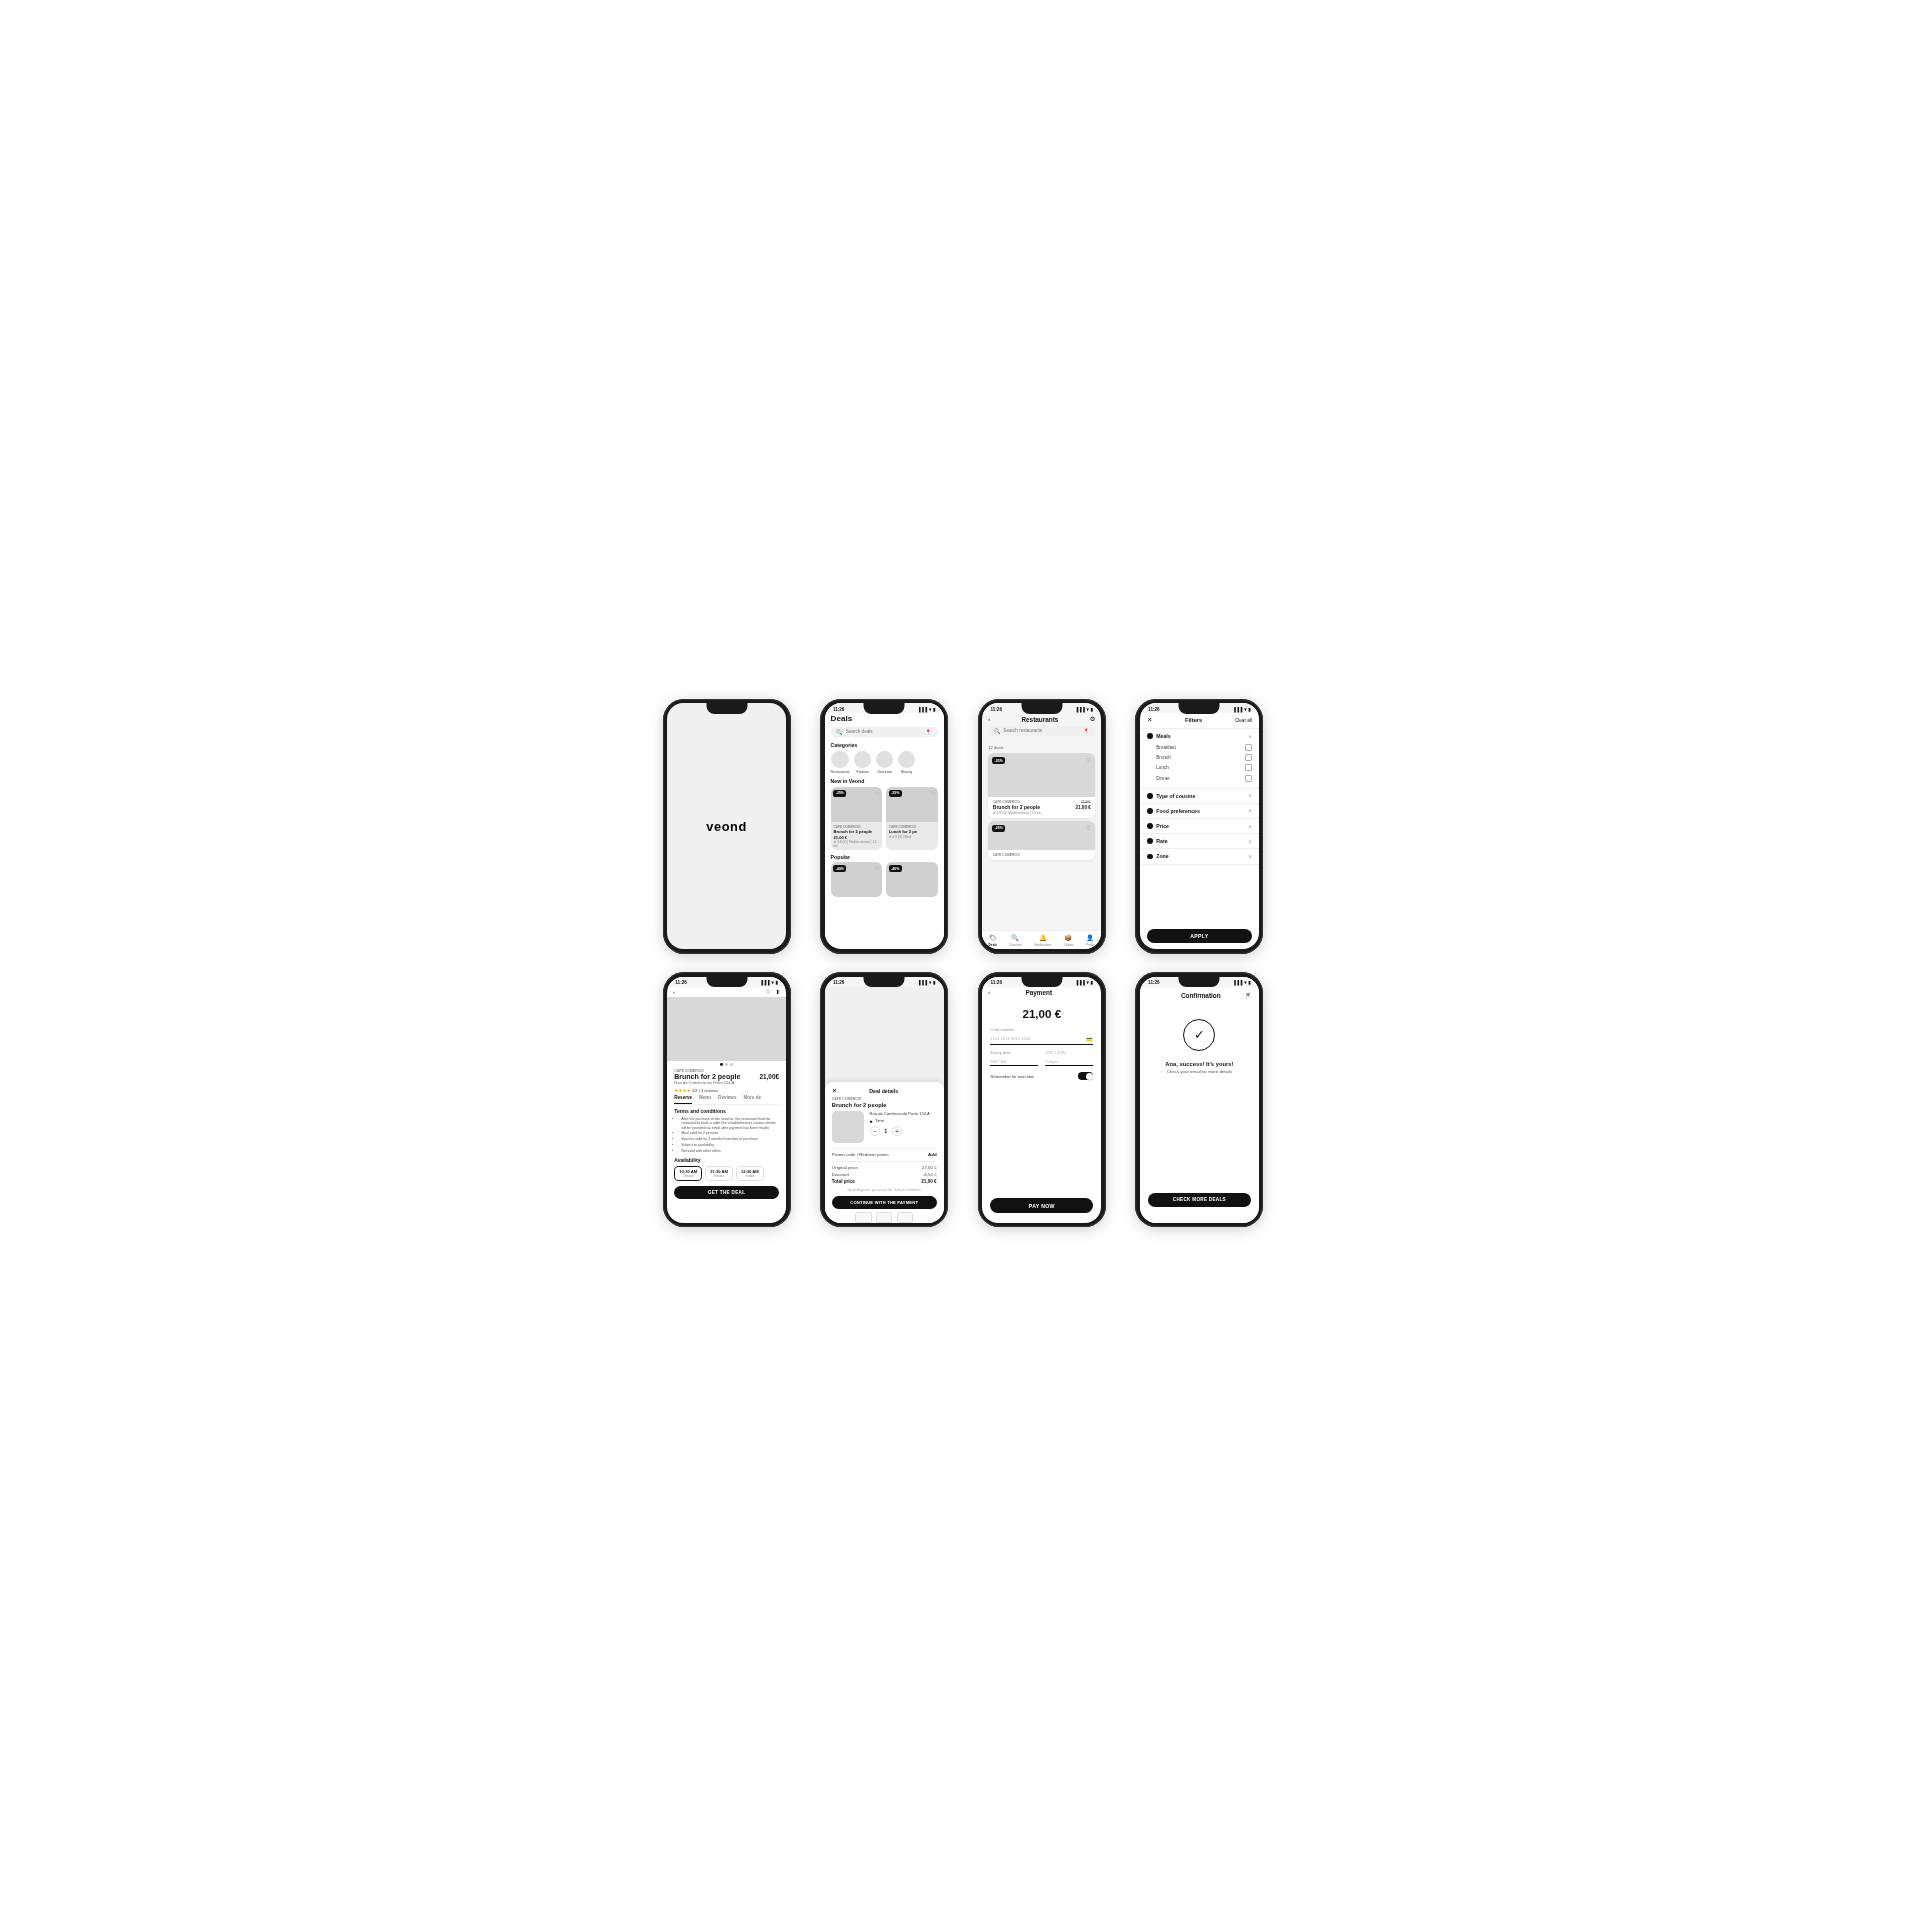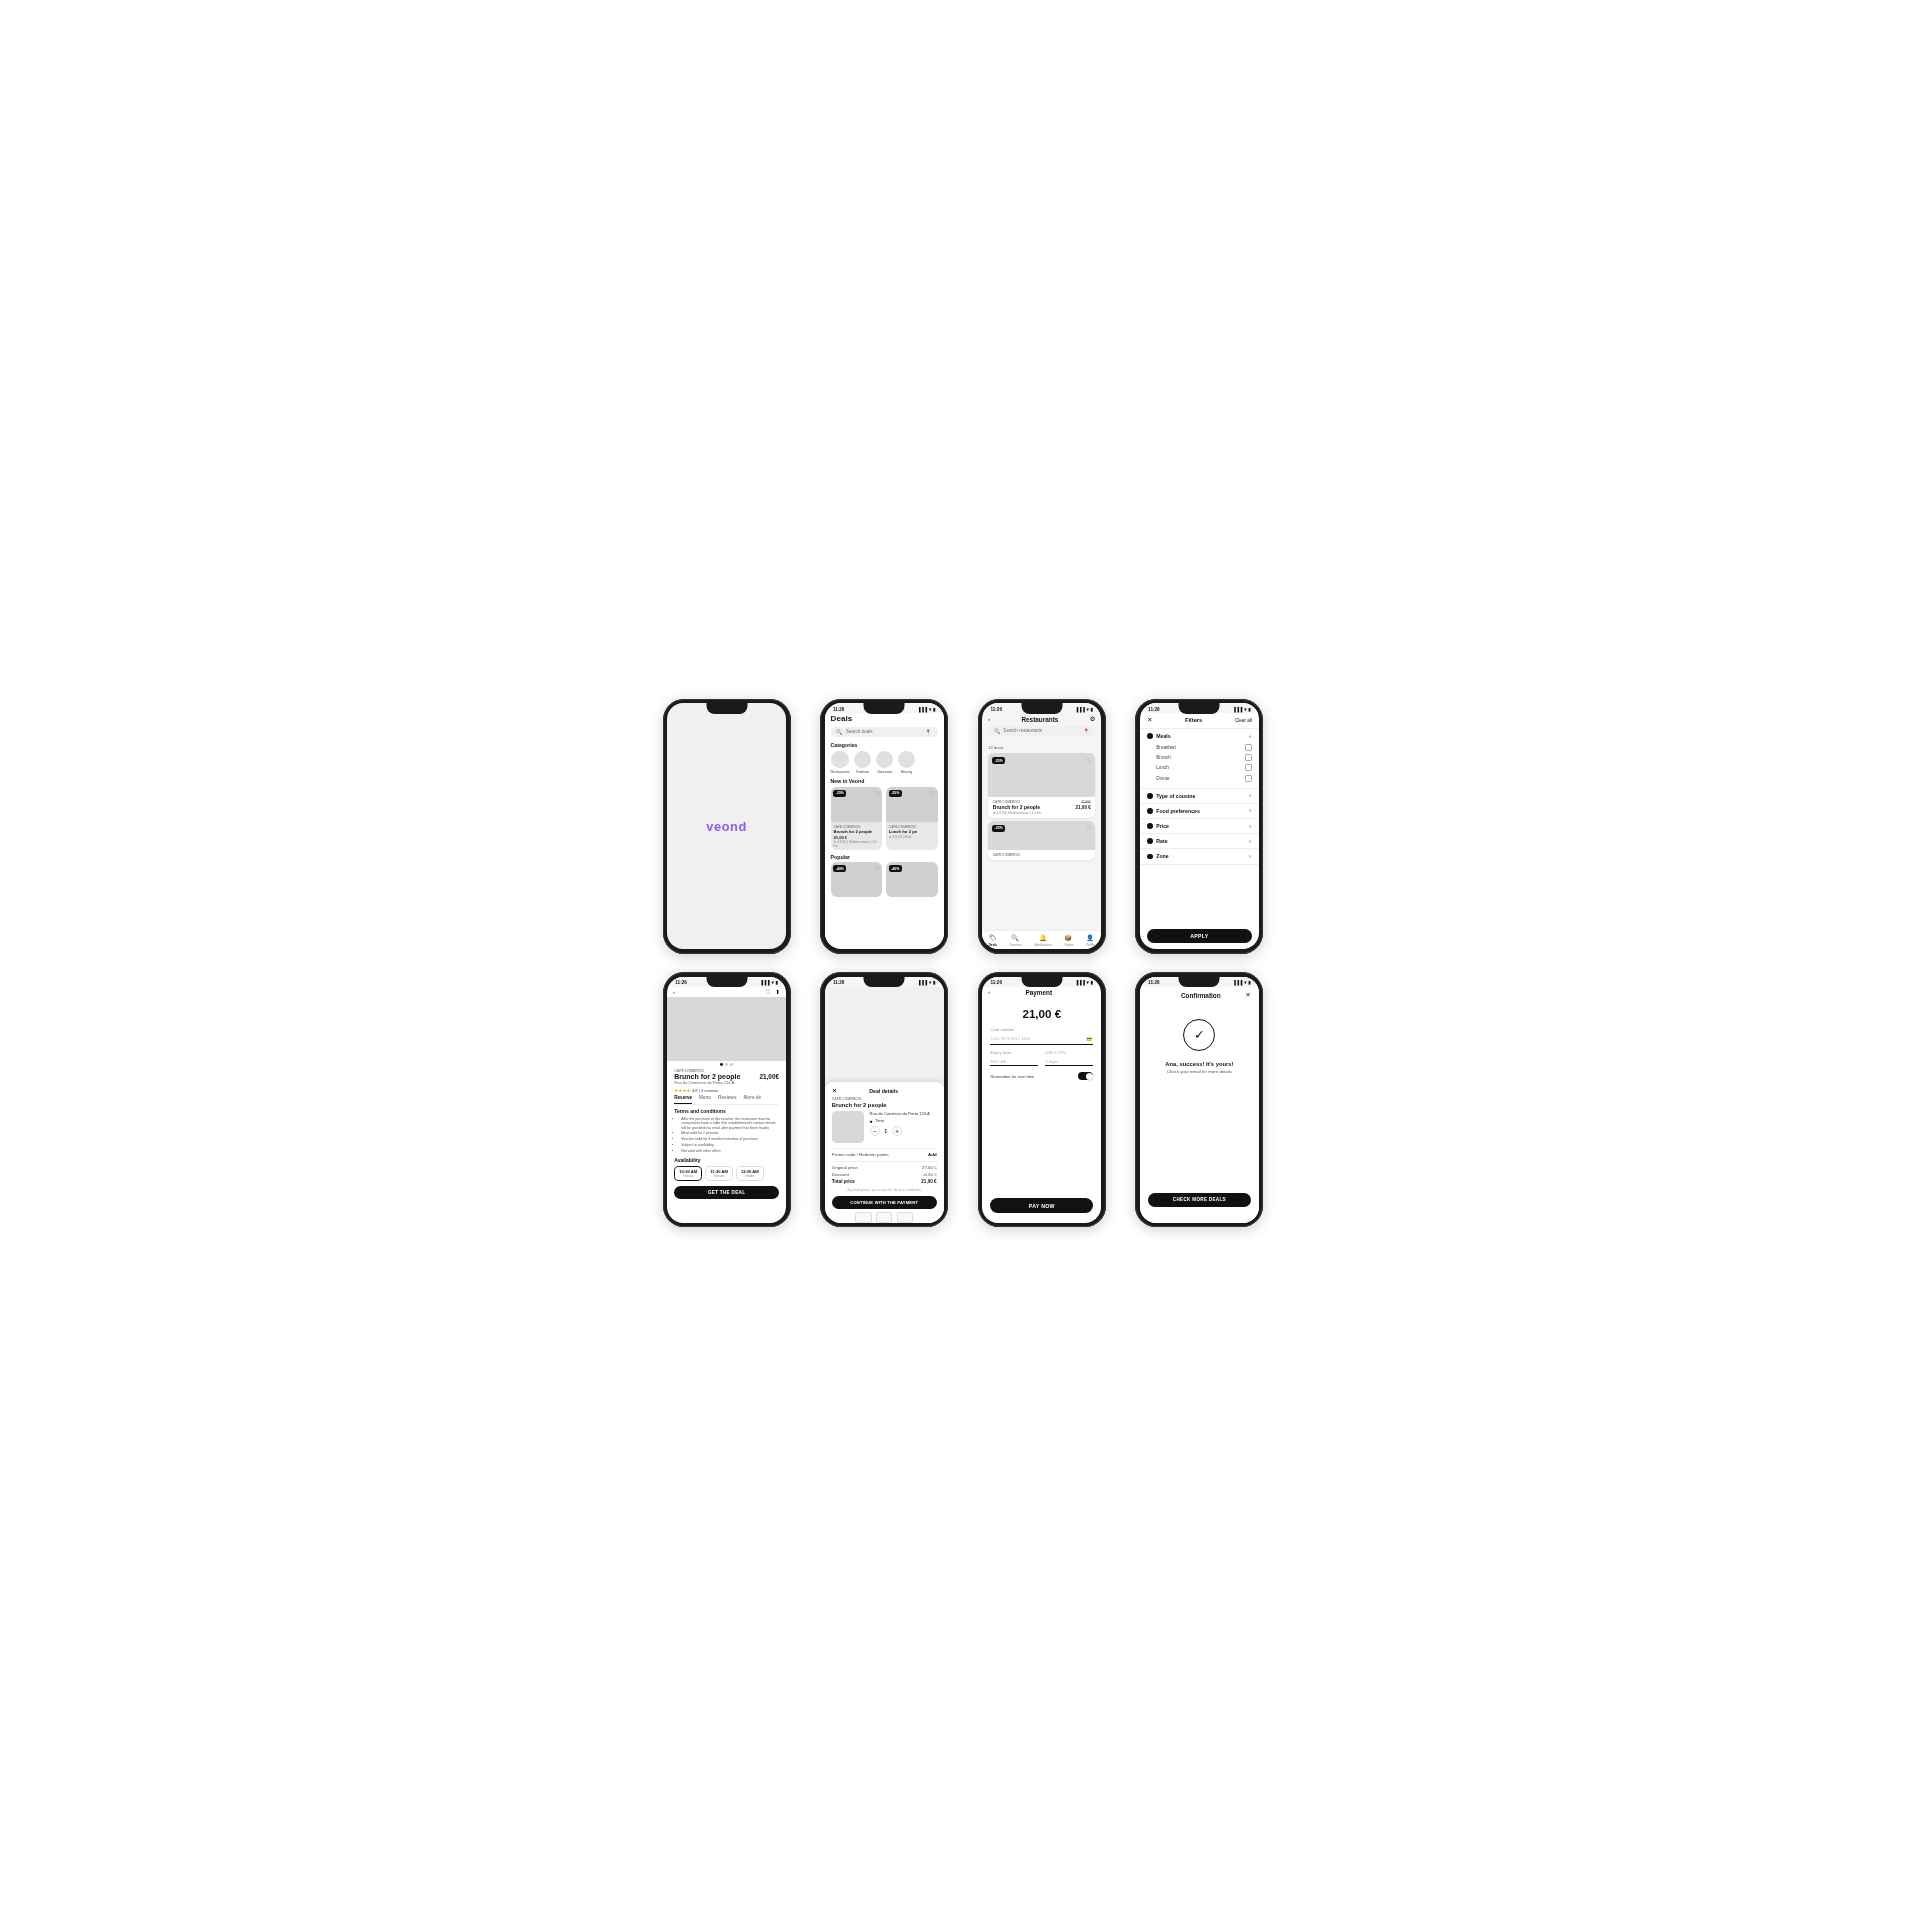--- a/index.html
+++ b/index.html
@@ -69,21 +69,21 @@
     .splash-screen {
       display: flex;
       justify-content: center;
       align-items: center;
       height: 100%;
       background: #f0f0f0;
     }
     .logo-text {
       font-size: 12.8px;
       font-weight: 600;
-      color: #8b5cf6;
+      color: #000000;
       letter-spacing: 0.6px;
     }
     
     .screen-content {
       padding: 0 5.8px 5.8px;
       height: calc(100% - 11.6px);
       overflow: hidden;
       background: #fff;
     }
     .screen-title {

